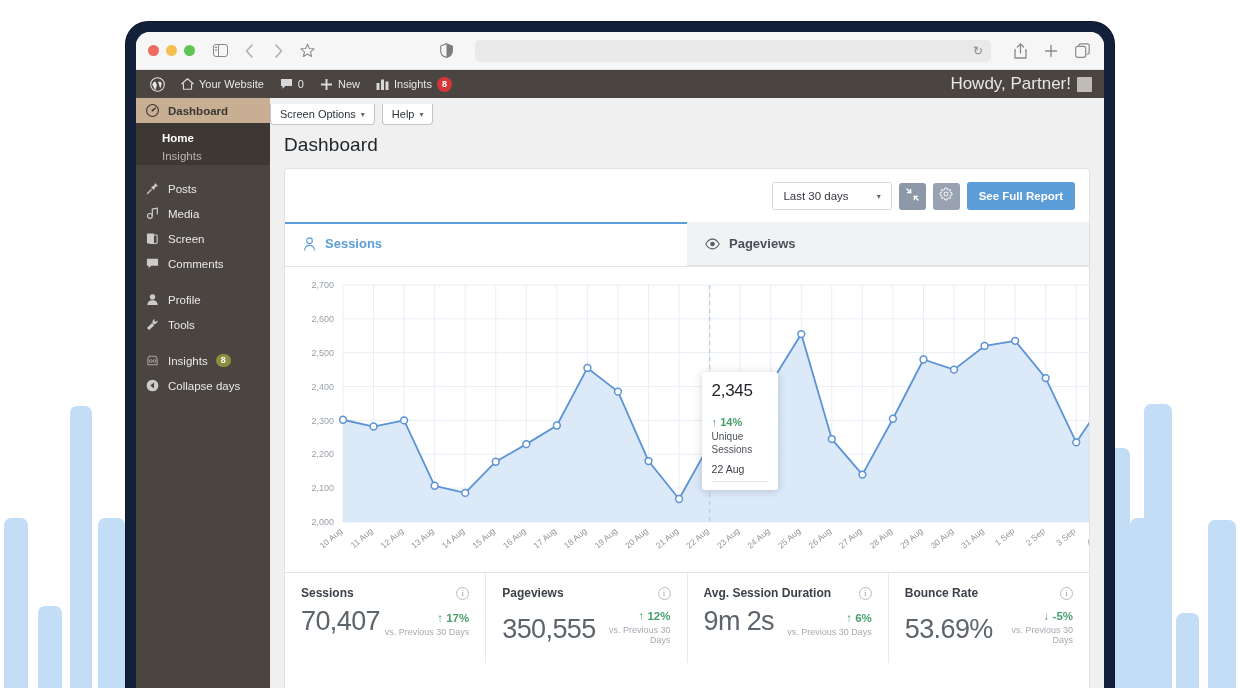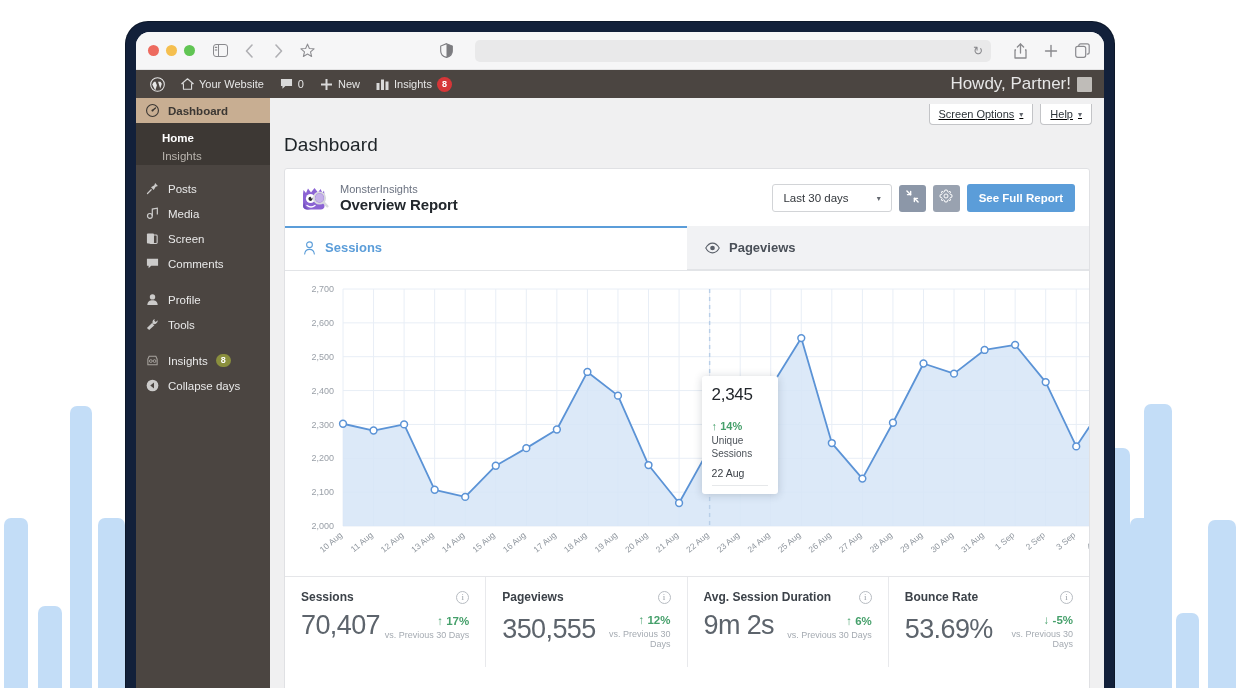--- a/index.html
+++ b/index.html
@@ -120,23 +120,22 @@
     background: #8a8f3d; color: #fff; border-radius: 9px;
     font-size: 9px; padding: 2px 5px; line-height: 1; font-weight: bold;
   }
 
   
   #content {
     flex: 1; background: #f0f0f1;
     position: relative; overflow: hidden;
   }
   #screen-meta {
-    display: flex; justify-content: flex-end; gap: 7px;
+    display: flex; gap: 7px;
     padding: 6px 12px 0 0;
-    text-decoration: underline;
   }
   .meta-btn {
     background: #fff; border: 1px solid #c3c4c7; border-top: none;
     border-radius: 0 0 4px 4px; font-size: 11px; color: #2c3338;
     padding: 4px 9px; display: flex; align-items: center; gap: 5px;
   }
   .caret { font-size: 8px; color: #646970; }
   #page-title {
     font-size: 19px; font-weight: 400; color: #1d2327;
     padding: 9px 0 0 14px; letter-spacing: .1px;
@@ -219,21 +218,21 @@
   }
   .stat:last-child { border-right: none; }
   .stat-head { display: flex; align-items: center; }
   .stat-title { font-size: 12px; font-weight: bold; color: #3c4249; }
   .info-icon {
     margin-left: auto; width: 13px; height: 13px;
     border: 1px solid #b7bcc2; border-radius: 50%;
     color: #9ba1a8; font-size: 9px; line-height: 11px;
     text-align: center; font-family: "Liberation Serif", serif;
   }
-  .stat-body { display: flex; align-items: center; margin-top: 6px; }
+  .stat-body { display: flex; align-items: flex-end; margin-top: 6px; }
   .stat-value { font-size: 27px; color: #5d646c; font-weight: 300; letter-spacing: -.6px; }
   .stat-right { margin-left: auto; text-align: right; }
   .stat-delta { font-size: 11.5px; font-weight: bold; color: #46a06b; }
   .stat-delta.down { color: #46a06b; }
   .stat-vs { font-size: 9px; color: #a5abb2; margin-top: 1px; }
 </style>
 </head>
 <body>
 
 <div id="bg-bars">
@@ -481,39 +480,20 @@
             <span>Help</span>
             <span class="caret">▾</span>
           </div>
         </div>
 
         <div id="page-title">Dashboard</div>
 
         <div id="mi-panel">
 
           <div id="mi-header">
-            <div id="mi-logo">
-              <span id="mi-mascot">
-                <svg width="32" height="32" viewBox="0 0 32 32">
-                  <path d="M4 12 L4.5 8 L7 11 L9 6.5 L12 10.5 L15.5 6 L19 10.5 L21.5 7 L23.5 11 L25 8.5 L25.5 13 L25.5 24 C25.5 26.2 24 27.5 21.8 27.5 L8 27.5 C5.8 27.5 4 26.2 4 24 Z" fill="#8b63d4"></path>
-                  <path d="M5.5 20 C5.5 24 7.5 27.5 12 27.5 L8.5 27.5 C6.2 27.5 4 26 4 23.5 Z" fill="#7450bd"></path>
-                  <circle cx="11.5" cy="16.5" r="4.6" fill="#ffffff"></circle>
-                  <circle cx="11.5" cy="16.8" r="2.1" fill="#2b2b33"></circle>
-                  <circle cx="12.5" cy="15.8" r="0.7" fill="#ffffff"></circle>
-                  <circle cx="20.5" cy="16" r="5.6" fill="none" stroke="#d8d8de" stroke-width="1.9"></circle>
-                  <circle cx="20.5" cy="16" r="4.4" fill="#ffffff" opacity="0.5"></circle>
-                  <line x1="24.6" y1="20.3" x2="28.4" y2="24.3" stroke="#d8d8de" stroke-width="2.4" stroke-linecap="round"></line>
-                  <path d="M8 23.5 Q12 26.5 16 23.5" fill="none" stroke="#ffffff" stroke-width="1.3" stroke-linecap="round"></path>
-                </svg>
-              </span>
-              <div id="mi-title-block">
-                <div id="mi-sub">MonsterInsights</div>
-                <div id="mi-main">Overview Report</div>
-              </div>
-            </div>
 
             <div id="mi-actions">
               <div id="date-select">
                 <span>Last 30 days</span>
                 <span class="caret">▾</span>
               </div>
               <div class="sq-btn">
                 <span>
                   <svg width="13" height="13" viewBox="0 0 14 14">
                       <polyline points="1,1 5,5" stroke="#fff" stroke-width="1.5" fill="none" stroke-linecap="round"></polyline>

